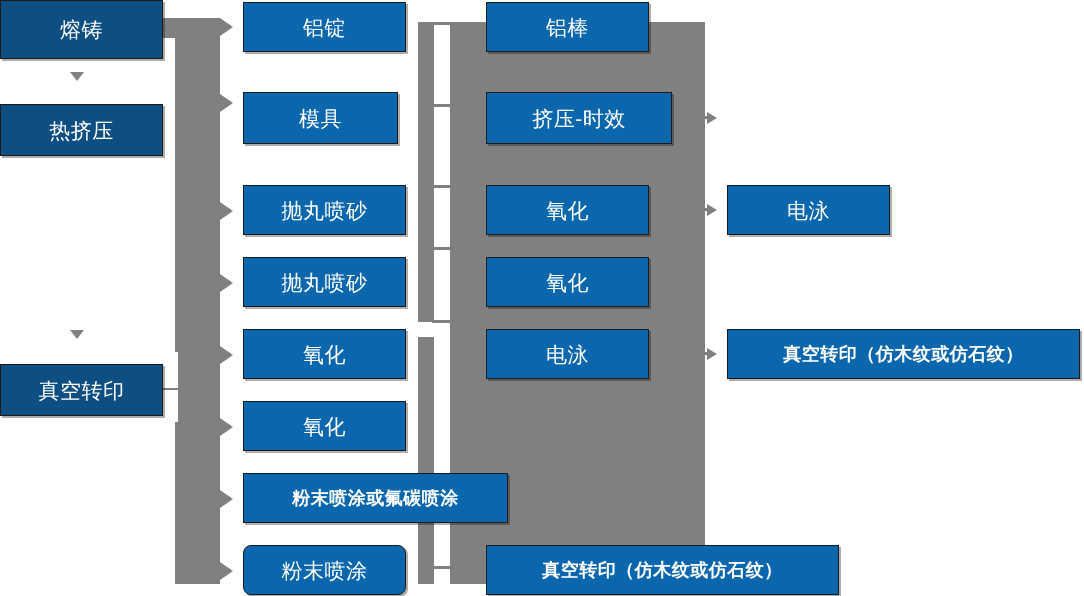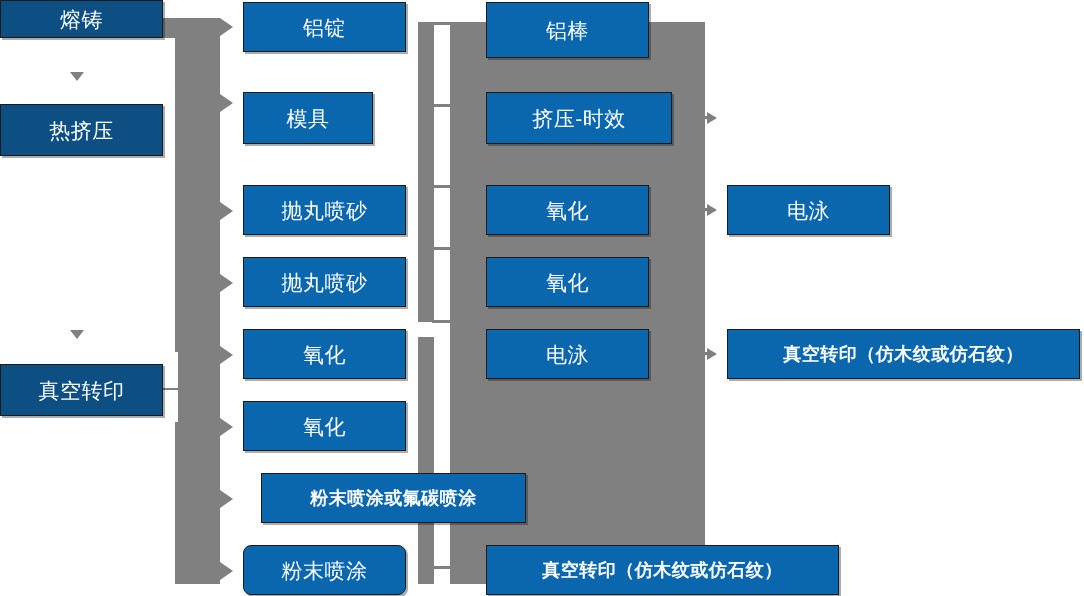--- a/index.html
+++ b/index.html
@@ -130,43 +130,43 @@
 
   <div class="arrow-stem" style="left:705px; top:116px; width:8px;"></div>
   <div class="arrow-sm" style="left:707px; top:112px;"></div>
 
   <div class="arrow-stem" style="left:705px; top:208px; width:8px;"></div>
   <div class="arrow-sm" style="left:707px; top:204px;"></div>
 
   <div class="arrow-stem" style="left:705px; top:352px; width:8px;"></div>
   <div class="arrow-sm" style="left:707px; top:348px;"></div>
 
-  <div class="box dark" style="left:0px; top:0px; width:163px; height:38px;">熔铸</div>
+  <div class="box dark" style="left:0px; top:0px; width:163px; height:59px;">熔铸</div>
 
   <div class="box dark" style="left:0px; top:92px; width:163px; height:52px;margin-top:12px;">热挤压</div>
 
   <div class="box dark" style="left:0px; top:364px; width:163px; height:52px;">真空转印</div>
 
   <div class="box bright" style="left:243px; top:2px; width:163px; height:50px;">铝锭</div>
 
-  <div class="box bright" style="left:243px; top:92px; width:130px; height:52px;">模具</div>
+  <div class="box bright" style="left:243px; top:92px; width:155px; height:52px;">模具</div>
 
   <div class="box bright" style="left:243px; top:185px; width:163px; height:50px;">抛丸喷砂</div>
 
   <div class="box bright" style="left:243px; top:257px; width:163px; height:50px;">抛丸喷砂</div>
 
   <div class="box bright" style="left:243px; top:329px; width:163px; height:50px;">氧化</div>
 
   <div class="box bright" style="left:243px; top:401px; width:163px; height:50px;">氧化</div>
 
-  <div class="box bright wide-text" style="left:243px; top:473px; width:265px; height:50px;margin-left:18px;">粉末喷涂或氟碳喷涂</div>
+  <div class="box bright wide-text" style="left:243px; top:473px; width:265px; height:50px;">粉末喷涂或氟碳喷涂</div>
 
   <div class="box bright" style="left:243px; top:545px; width:163px; height:50px;border-radius:8px;">粉末喷涂</div>
 
-  <div class="box bright" style="left:486px; top:2px; width:163px; height:56px;">铝棒</div>
+  <div class="box bright" style="left:486px; top:2px; width:163px; height:50px;">铝棒</div>
 
   <div class="box bright" style="left:486px; top:92px; width:186px; height:52px;">挤压-时效</div>
 
   <div class="box bright" style="left:486px; top:185px; width:163px; height:50px;">氧化</div>
 
   <div class="box bright" style="left:486px; top:257px; width:163px; height:50px;">氧化</div>
 
   <div class="box bright" style="left:486px; top:329px; width:163px; height:50px;">电泳</div>
 
   <div class="box bright wide-text" style="left:486px; top:545px; width:353px; height:50px;">真空转印（仿木纹或仿石纹）</div>

